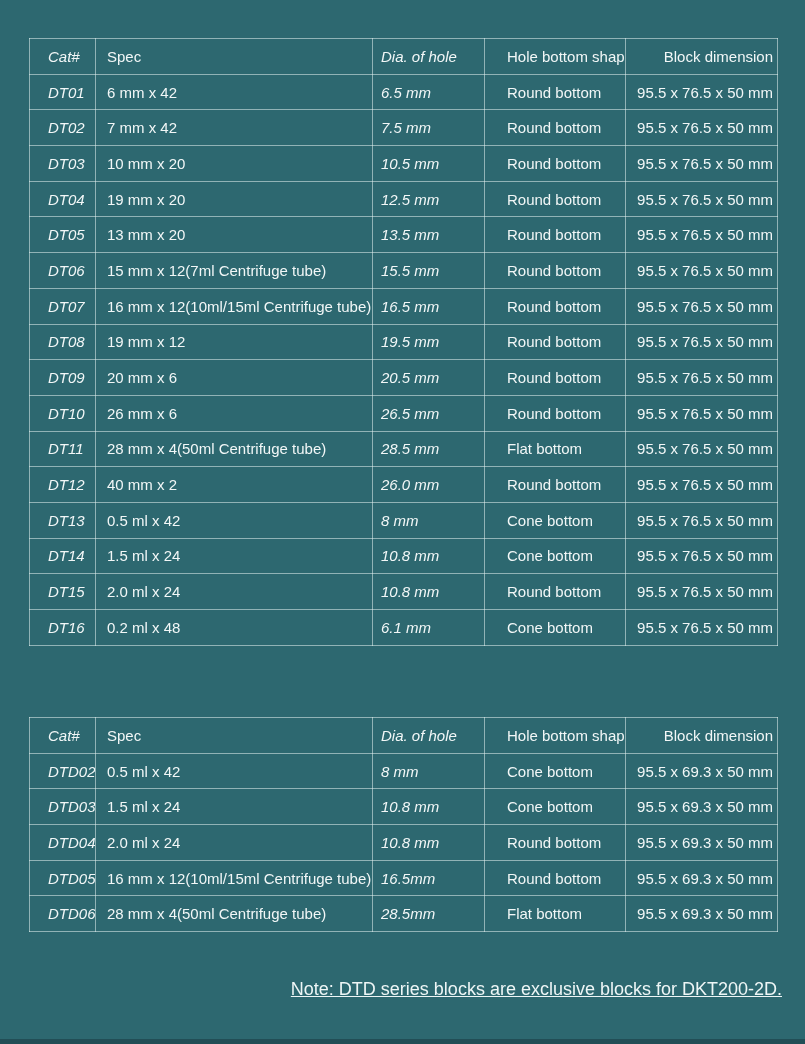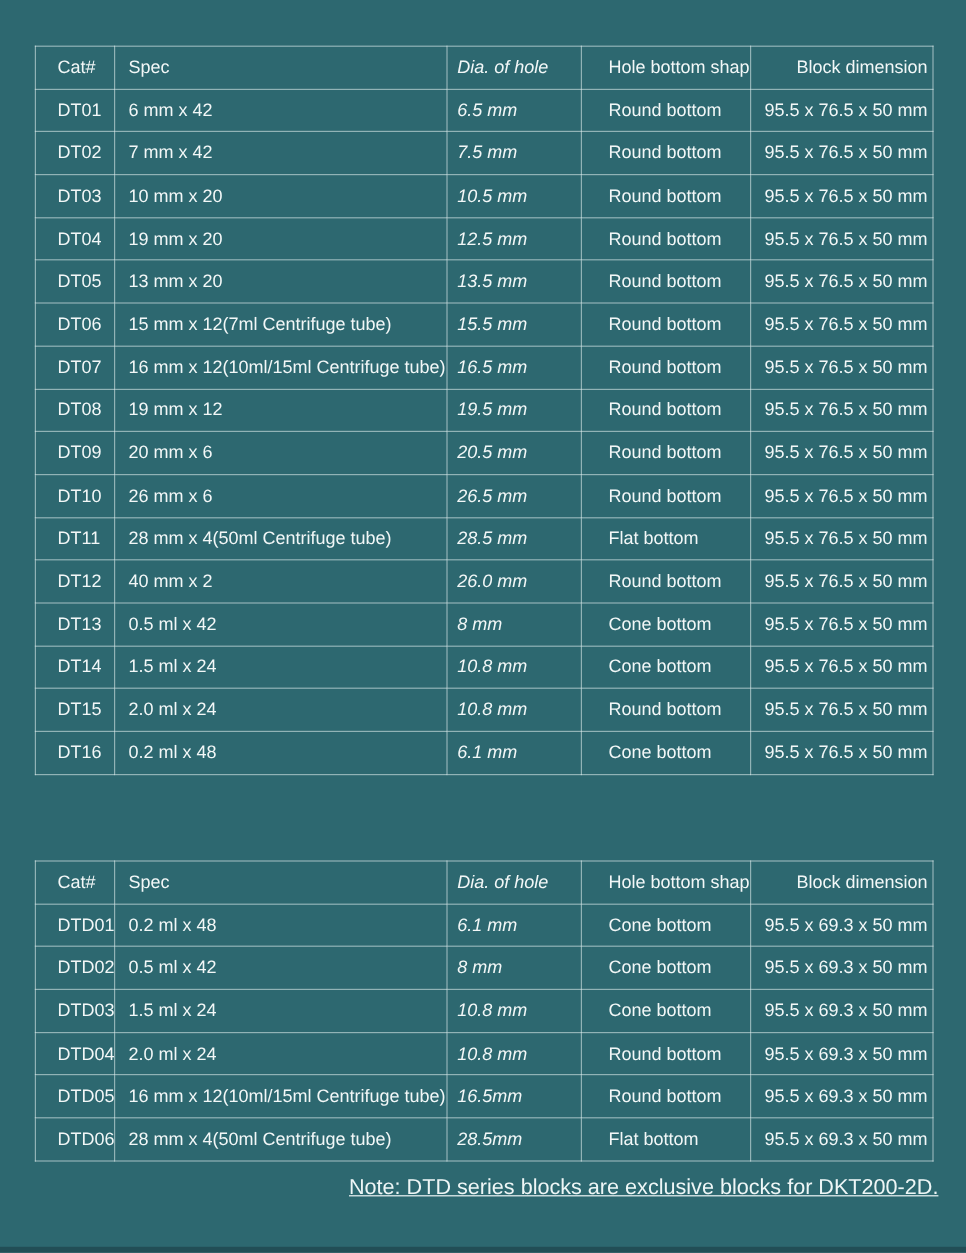--- a/index.html
+++ b/index.html
@@ -24,21 +24,21 @@
     color:#f2f7f7;
     font-size:15px;
     font-weight:400;
     text-align:left;
     vertical-align:middle;
     height:34.7px;
     padding:0 4px 0 0;
     white-space:nowrap;
     overflow:hidden;
   }
-  .spec-table th:nth-child(1), .spec-table td:nth-child(1) { padding-left:18px; }
+  .spec-table th:nth-child(1), .spec-table td:nth-child(1) { padding-left:18px;font-style:italic; }
   .spec-table th:nth-child(2), .spec-table td:nth-child(2) { padding-left:11px; }
   .spec-table th:nth-child(3), .spec-table td:nth-child(3) { padding-left:8px;font-style:italic; }
   .spec-table th:nth-child(4), .spec-table td:nth-child(4) { padding-left:22px; }
   .spec-table th:nth-child(5), .spec-table td:nth-child(5) { padding-left:11px;text-align:right; }
   col.c1 { width:66px; }
   col.c2 { width:277px; }
   col.c3 { width:112px; }
   col.c4 { width:141px; }
   col.c5 { width:152px; }
   .note {
@@ -208,27 +208,20 @@
         <tr>
           <th>Cat#</th>
           <th>Spec</th>
           <th>Dia. of hole</th>
           <th>Hole bottom shape</th>
           <th>Block dimension</th>
         </tr>
       </thead>
       <tbody>
         <tr>
-          <td>DTD01</td>
-          <td>0.2 ml x 48</td>
-          <td>6.1 mm</td>
-          <td>Cone bottom</td>
-          <td>95.5 x 69.3 x 50 mm</td>
-        </tr>
-        <tr>
           <td>DTD02</td>
           <td>0.5 ml x 42</td>
           <td>8 mm</td>
           <td>Cone bottom</td>
           <td>95.5 x 69.3 x 50 mm</td>
         </tr>
         <tr>
           <td>DTD03</td>
           <td>1.5 ml x 24</td>
           <td>10.8 mm</td>

